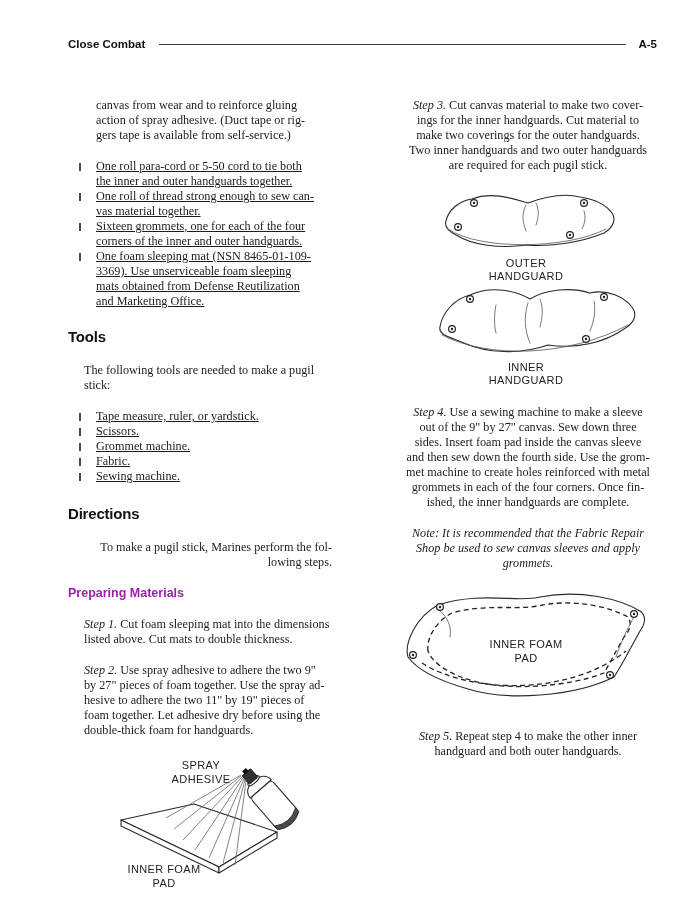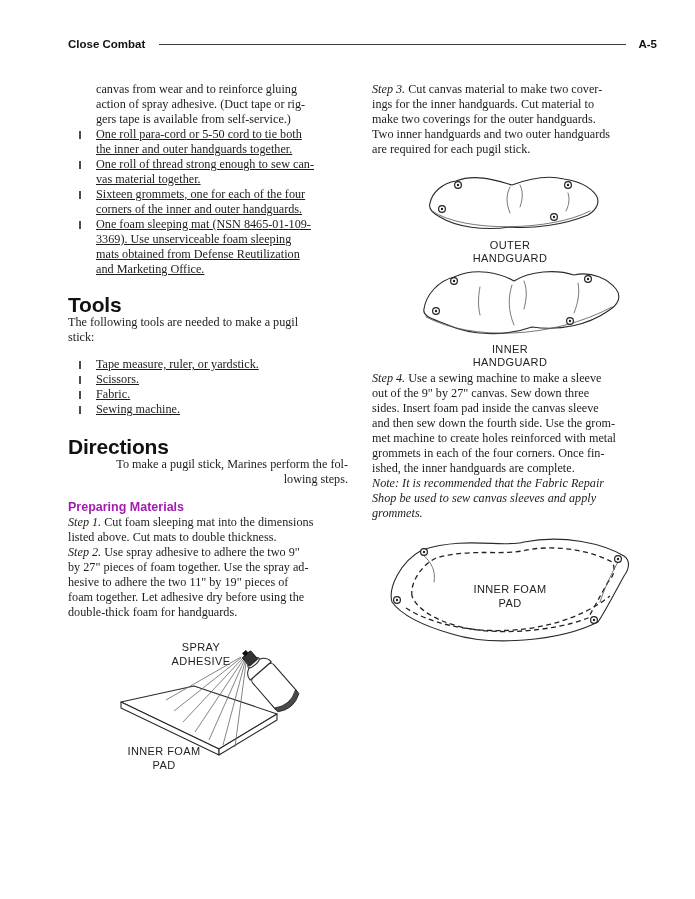--- a/index.html
+++ b/index.html
@@ -8,26 +8,26 @@
     font-family:"Liberation Serif", serif;color:#1c1c1c;overflow:hidden;
     margin:0 auto;
   }
   
   .hdr{position:absolute;left:68px;right:38px;top:38px;display:flex;align-items:center;
        font-family:"Liberation Sans", sans-serif;font-weight:bold;font-size:11.5px;color:#111;}
   .hdr-rule{flex:1;height:0;border-top:1.4px solid #3a3a3a;margin:1px 12px 0 14px;}
   
   .col{position:absolute;top:82px;width:280px;}
   .col-left{left:68px;}
-  .col-right{left:372px;}
-  p.para{margin:0;font-size:12.2px;line-height:15px;}
+  .col-right{left:388px;text-align:center;}
+  p.para{margin:16px;font-size:12.2px;line-height:15px;}
   .lines{white-space:pre-wrap;}
   i.slabel{font-style:italic;}
   h2{margin:0;font-family:"Liberation Sans", sans-serif;font-weight:bold;
-     font-size:21px;line-height:20px;color:#111;letter-spacing:-0.2px;}
+     font-size:15px;line-height:20px;color:#111;letter-spacing:-0.2px;}
   h3{margin:0;font-family:"Liberation Sans", sans-serif;font-weight:bold;
      font-size:12.5px;line-height:15px;color:#a21caf;}
   
   .bullets{margin:0;text-decoration:underline;}
   .bullet-row{display:flex;align-items:flex-start;}
   .bullet{flex:0 0 auto;width:2px;height:8px;background:#4a4a4a;margin:4px 0 0 11px;}
   .btext{margin-left:15px;font-size:12.2px;line-height:15px;flex:1;}
   
   .mt-tools-h{margin-top:18px;}
   .mt-tools-p{margin-top:6px;}
@@ -104,20 +104,24 @@
       <div class="bullet-row">
         <span class="bullet"></span>
         <div class="btext">Tape measure, ruler, or yardstick.</div>
       </div>
       <div class="bullet-row">
         <span class="bullet"></span>
         <div class="btext">Scissors.</div>
       </div>
       <div class="bullet-row">
         <span class="bullet"></span>
+        <div class="btext">Grommet machine.</div>
+      </div>
+      <div class="bullet-row">
+        <span class="bullet"></span>
         <div class="btext">Fabric.</div>
       </div>
       <div class="bullet-row">
         <span class="bullet"></span>
         <div class="btext">Sewing machine.</div>
       </div>
     </div>
 
     <h2 class="mt-dir-h">Directions</h2>
 
@@ -242,15 +246,17 @@
           <circle class="grom-c" cx="246" cy="27" r="1.2"></circle>
         <circle class="grom" cx="25" cy="68" r="3.4"></circle>
           <circle class="grom-c" cx="25" cy="68" r="1.2"></circle>
         <circle class="grom" cx="222" cy="88" r="3.4"></circle>
           <circle class="grom-c" cx="222" cy="88" r="1.2"></circle>
       </g>
       <text class="svg-label" x="138" y="61">INNER FOAM</text>
       <text class="svg-label" x="138" y="75">PAD</text>
     </svg>
 
+    <p class="para mt-step5"><i class="slabel">Step 5.</i> <span class="lines">Repeat step 4 to make the other inner
+handguard and both outer handguards.</span></p>
 
   </div>
 </div>
 
 </body></html>

